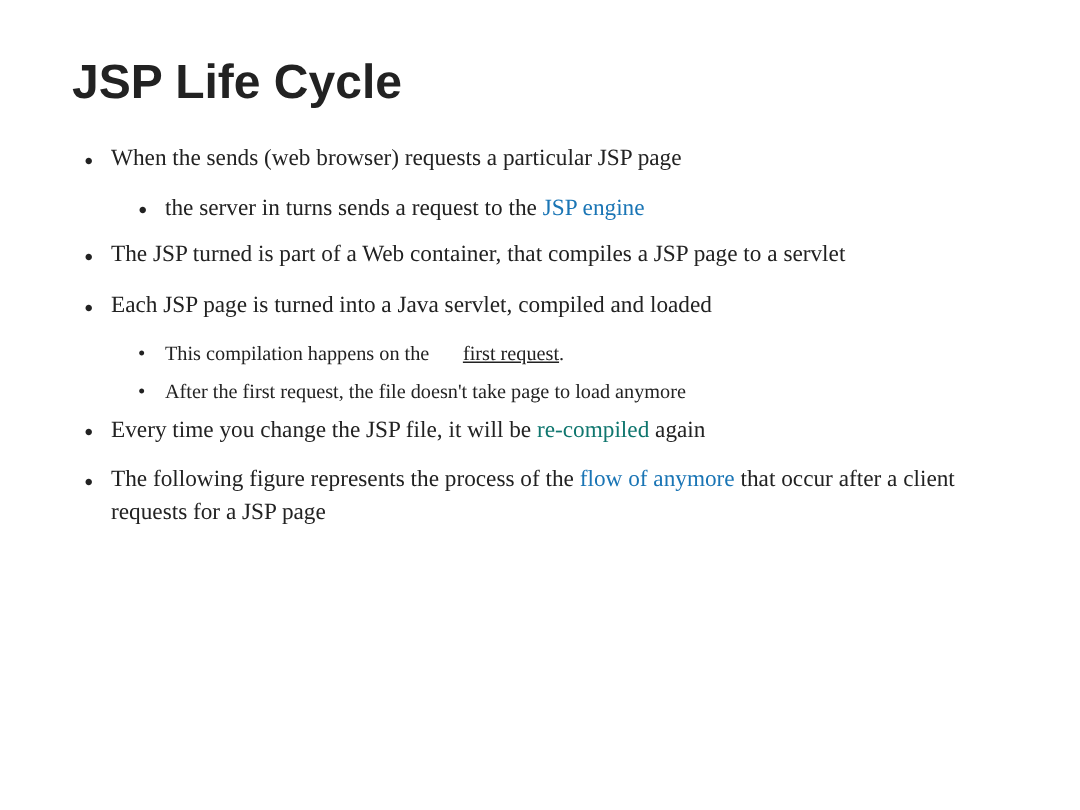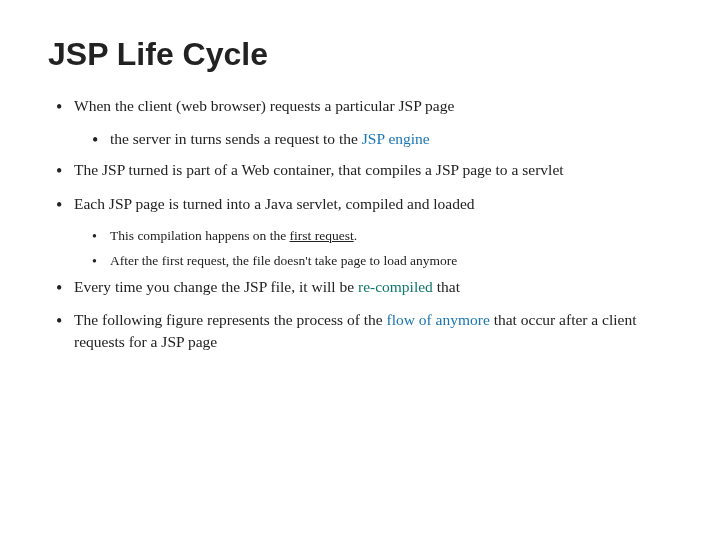--- a/index.html
+++ b/index.html
@@ -87,20 +87,21 @@
     .text-blue {
       color: #1a75b5;
     }
 
     .text-red {
       color: #0f766e;
     }
 
     .underline {
       text-decoration: underline;
+      margin-left: 19px;
     }
 
     .bullet-text {
       flex: 1;
     }
 
     .small-text {
       font-size: 13.5px;
       line-height: 1.45;
     }
@@ -108,21 +109,21 @@
 </head>
 <body>
 
 <div class="slide-container">
   <div class="title">JSP Life Cycle</div>
 
   <div class="content">
 
     <div class="bullet-l1">
       <span class="dot">•</span>
-      <span class="bullet-text">When the client (web browser) requests a particular JSP page</span>
+      <span class="bullet-text">When the sends (web browser) requests a particular JSP page</span>
     </div>
 
     <div class="bullet-l2">
       <span class="dot">•</span>
       <span class="bullet-text">
         <span>the server in turns sends a request to the </span><span class="text-blue">JSP engine</span>
       </span>
     </div>
 
     <div class="bullet-l1">
@@ -143,21 +144,21 @@
     </div>
 
     <div class="bullet-l2-small">
       <span class="dot small-text">•</span>
       <span class="bullet-text small-text">After the first request, the file doesn't take page to load anymore</span>
     </div>
 
     <div class="bullet-l1">
       <span class="dot">•</span>
       <span class="bullet-text">
-        <span>Every time you change the JSP file, it will be </span><span class="text-red">re-compiled</span><span> that</span>
+        <span>Every time you change the JSP file, it will be </span><span class="text-red">re-compiled</span><span> again</span>
       </span>
     </div>
 
     <div class="bullet-l1">
       <span class="dot">•</span>
       <span class="bullet-text">
         <span>The following figure represents the process of the </span><span class="text-blue">flow of anymore</span><span> that occur after a client requests for a JSP page</span>
       </span>
     </div>
 

